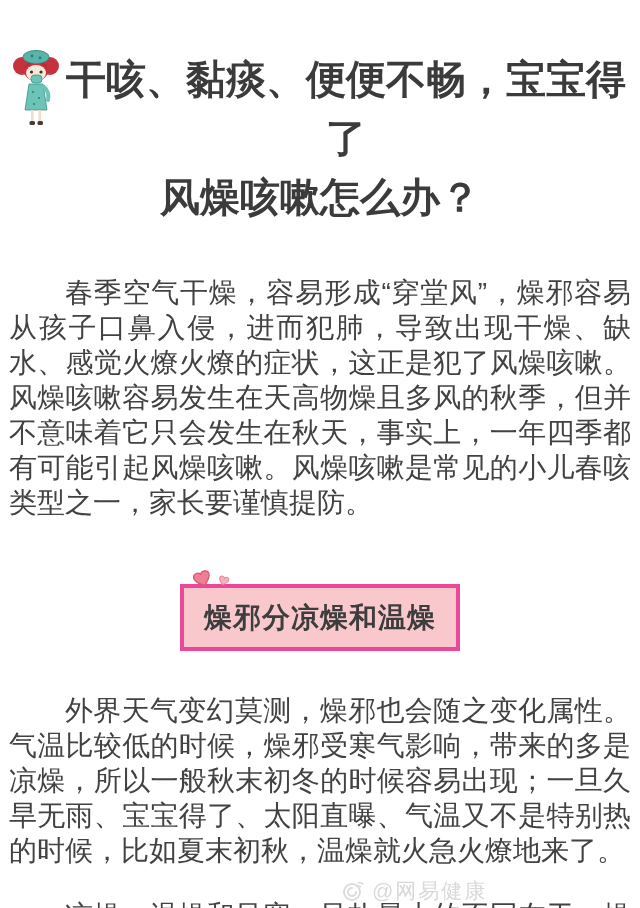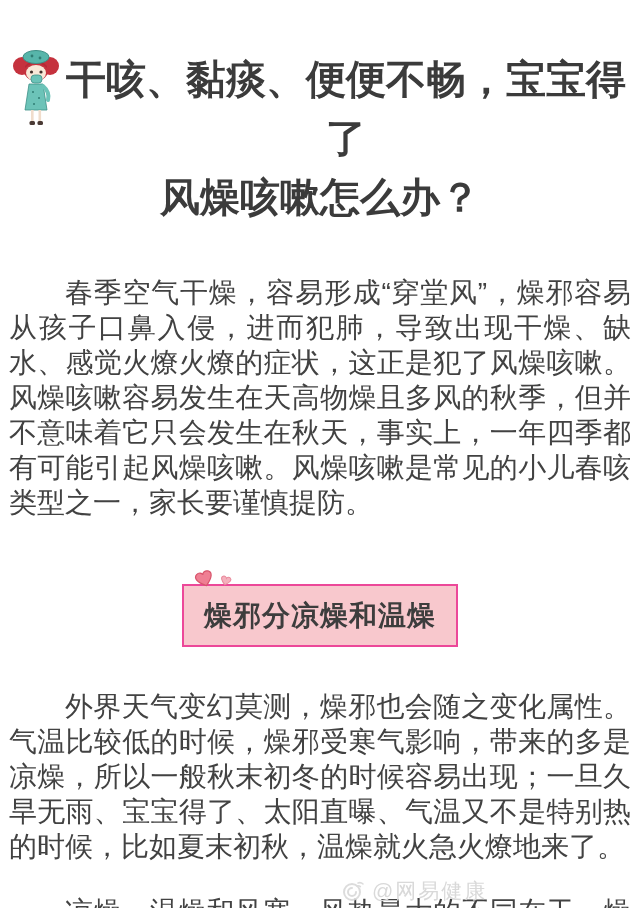--- a/index.html
+++ b/index.html
@@ -36,21 +36,21 @@
   .para1{margin-top:48px;}
   .para2{margin-top:42px;}
   .para3{margin-top:30px;}
   .badge-wrap{
     position:relative;
     width:fit-content;
     margin:64px auto 0 auto;
   }
   .badge{
     background:#f8c8cd;
-    border:2px solid #ec4899;
+    border:4px solid #ec4899;
     padding:11px 20px 10px 20px;
     font-size:28px;
     font-weight:bold;
     color:#3d3d3d;
     letter-spacing:1px;
   }
   .hearts{position:absolute;top:-17px;left:8px;width:52px;height:22px;}
   .watermark{
     position:absolute;
     left:341px;

